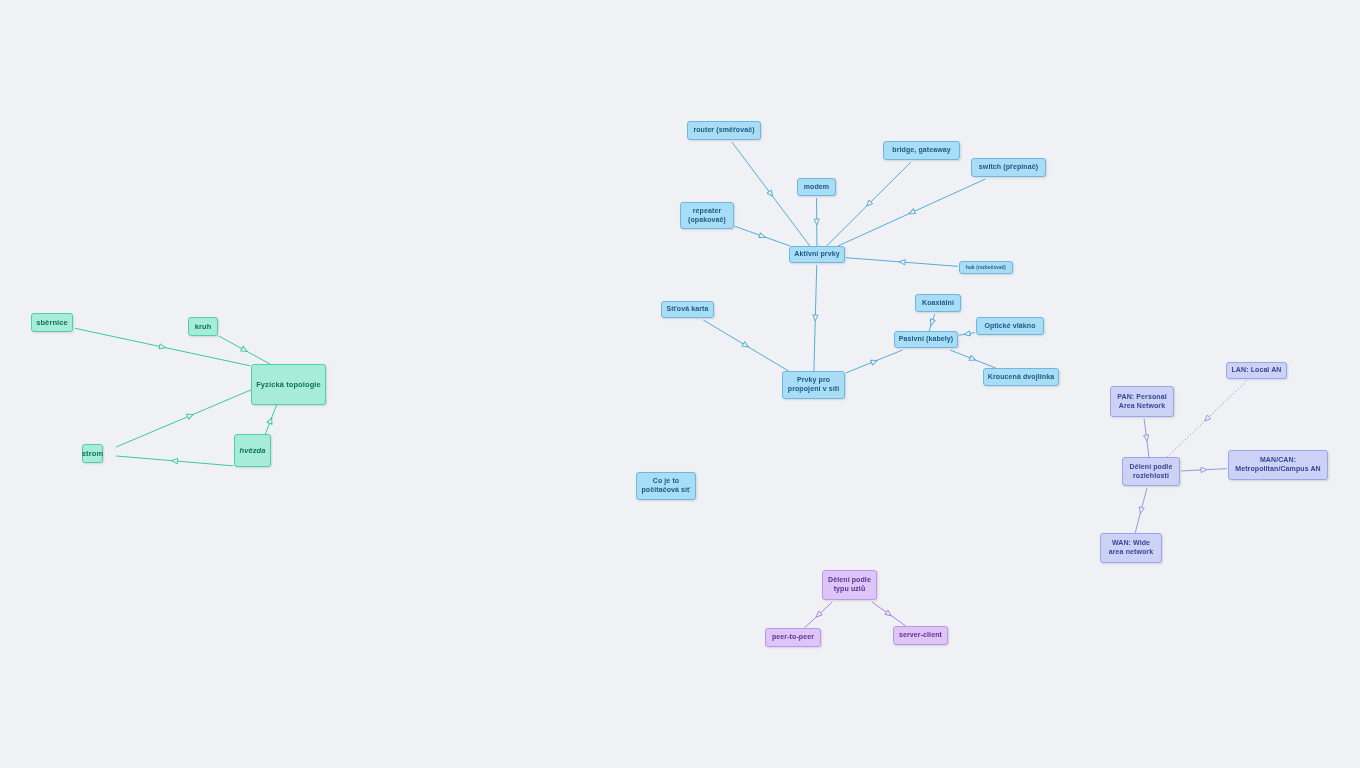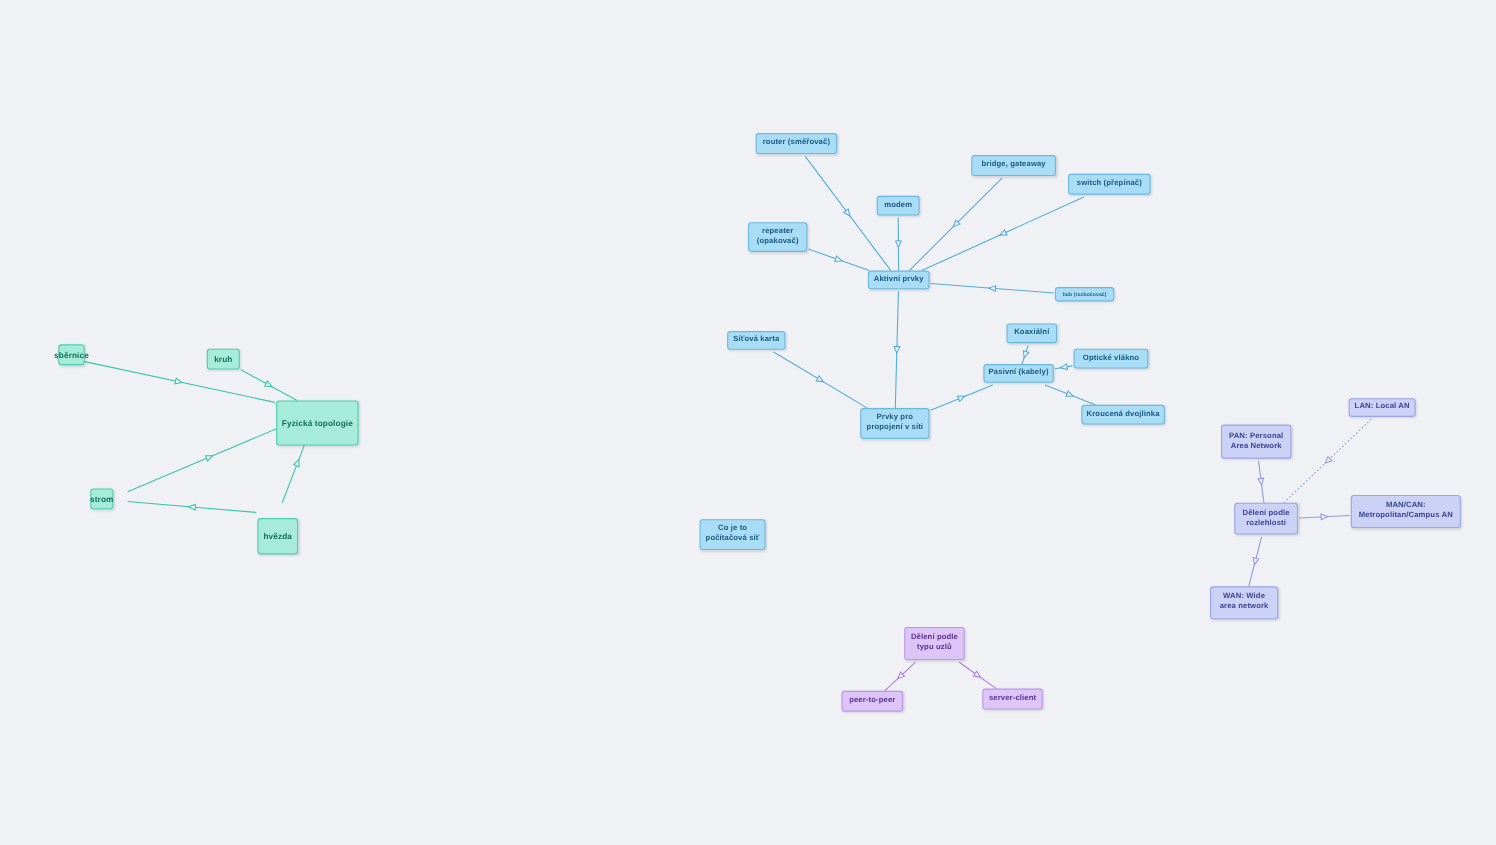--- a/index.html
+++ b/index.html
@@ -156,25 +156,25 @@
       <g>
         <line x1="832.2809523809524" y1="602" x2="804.3" y2="628" stroke="#a97ae0" stroke-width="1" opacity="0.95"></line>
         <path d="M -3 -2.6 L 3 0 L -3 2.6 Z" transform="translate(818.2904761904762,615) rotate(137.10165432767135)" fill="#f0f1f4" stroke="#a97ae0" stroke-width="0.9"></path>
       </g>
       <g>
         <line x1="871.9950495049505" y1="602" x2="905.7376237623762" y2="626" stroke="#a97ae0" stroke-width="1" opacity="0.95"></line>
         <path d="M -3 -2.6 L 3 0 L -3 2.6 Z" transform="translate(888.8663366336634,614) rotate(35.42300994070642)" fill="#f0f1f4" stroke="#a97ae0" stroke-width="0.9"></path>
       </g>
     </svg>
   <div id="node-layer">
-      <div class="node n-green" style="left: 31px; top: 313px; width: 24px; min-height: 19px; font-size: 7.5px; padding: 1px 3px; margin-left: 22px;">sběrnice</div>
+      <div class="node n-green" style="left: 31px; top: 313px; width: 42px; min-height: 19px; font-size: 7.5px; padding: 1px 3px;">sběrnice</div>
       <div class="node n-green" style="left: 188px; top: 317px; width: 30px; min-height: 19px; font-size: 7.5px; padding: 1px 3px; text-align: right;">kruh</div>
       <div class="node n-green" style="left: 251px; top: 364px; width: 75px; min-height: 18px; font-size: 7.5px; padding: 15px 3px;">Fyzická topologie</div>
       <div class="node n-green" style="left: 82px; top: 444px; width: 21px; min-height: 19px; font-size: 7.5px; padding: 1px 3px;">strom</div>
-      <div class="node n-green" style="left: 234px; top: 471px; width: 37px; min-height: 19px; font-size: 7.5px; padding: 11px 3px;">hvězda</div>
+      <div class="node n-green" style="left: 234px; top: 434px; width: 37px; min-height: 19px; font-size: 7.5px; padding: 11px 3px; font-style: italic;">hvězda</div>
       <div class="node n-blue" style="left: 687px; top: 121px; width: 74px; min-height: 19px; font-size: 7px; padding: 1px 3px;">router (směřovač)</div>
       <div class="node n-blue" style="left: 883px; top: 141px; width: 77px; min-height: 19px; font-size: 7px; padding: 1px 3px;">bridge, gateaway</div>
       <div class="node n-blue" style="left: 971px; top: 158px; width: 75px; min-height: 19px; font-size: 7px; padding: 1px 3px;">switch (přepínač)</div>
       <div class="node n-blue" style="left: 797px; top: 178px; width: 39px; min-height: 18px; font-size: 7px; padding: 1px 3px;">modem</div>
       <div class="node n-blue" style="left: 680px; top: 202px; width: 54px; min-height: 27px; font-size: 7px; padding: 1px 3px;">repeater
 (opakovač)</div>
       <div class="node n-blue" style="left: 789px; top: 246px; width: 56px; min-height: 17px; font-size: 7px; padding: 1px 3px;">Aktivní prvky</div>
       <div class="node n-blue" style="left: 959px; top: 261px; width: 54px; min-height: 13px; font-size: 4.6px; padding: 1px 3px;">hub (rozbočovač)</div>
       <div class="node n-blue" style="left: 661px; top: 301px; width: 53px; min-height: 17px; font-size: 7px; padding: 1px 3px;">Síťová karta</div>
       <div class="node n-blue" style="left: 915px; top: 294px; width: 46px; min-height: 18px; font-size: 7px; padding: 1px 3px;">Koaxiální</div>

